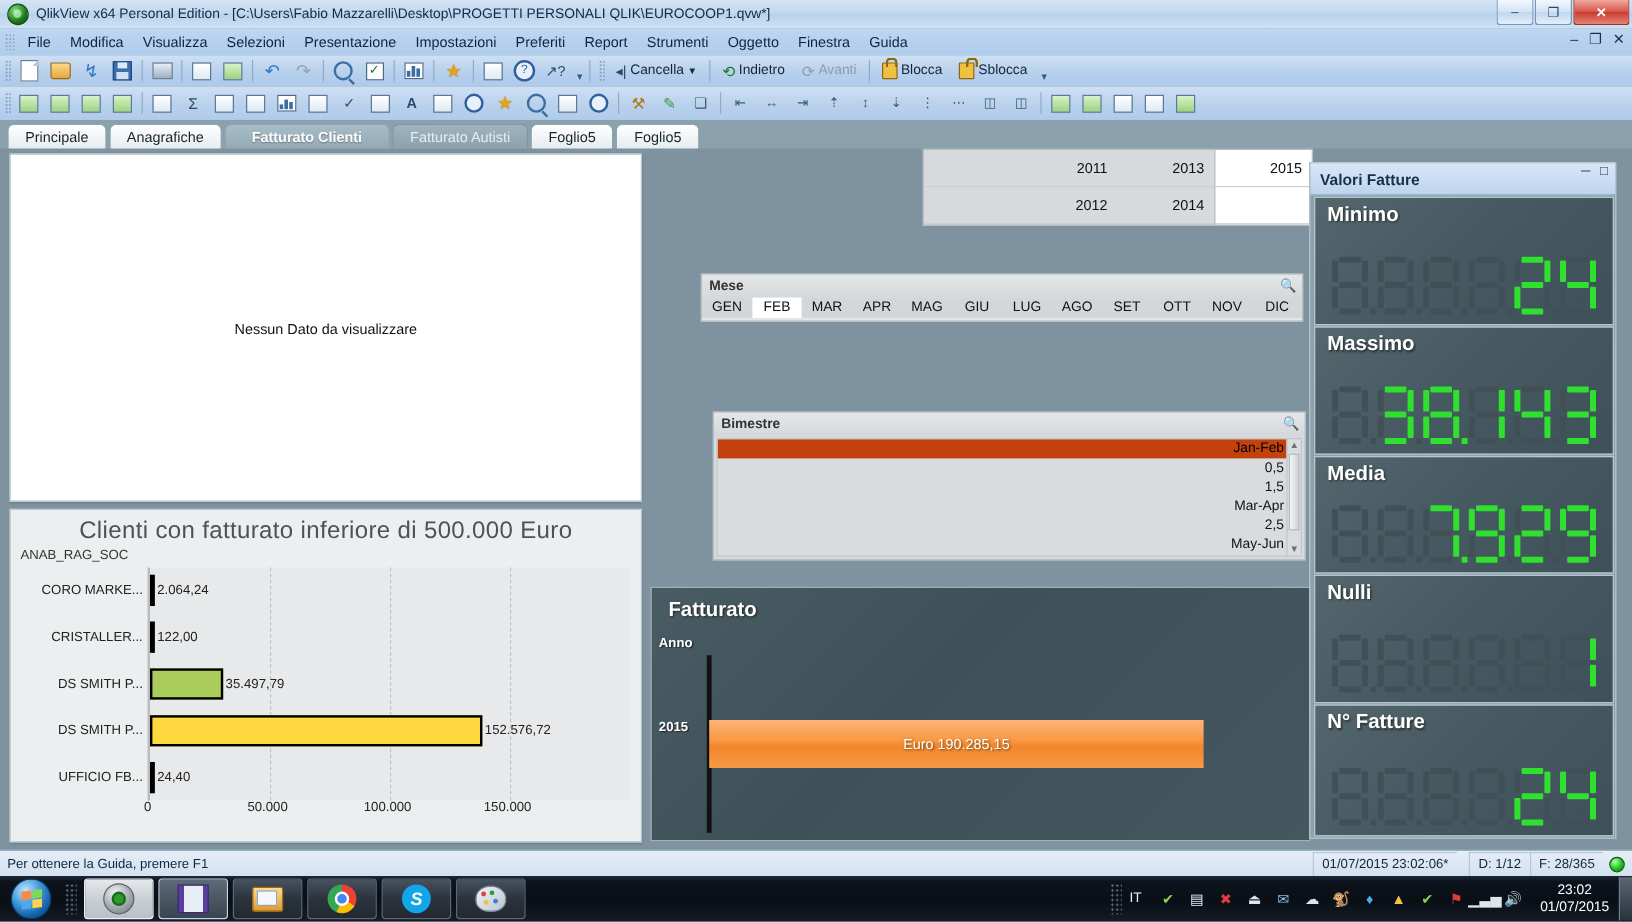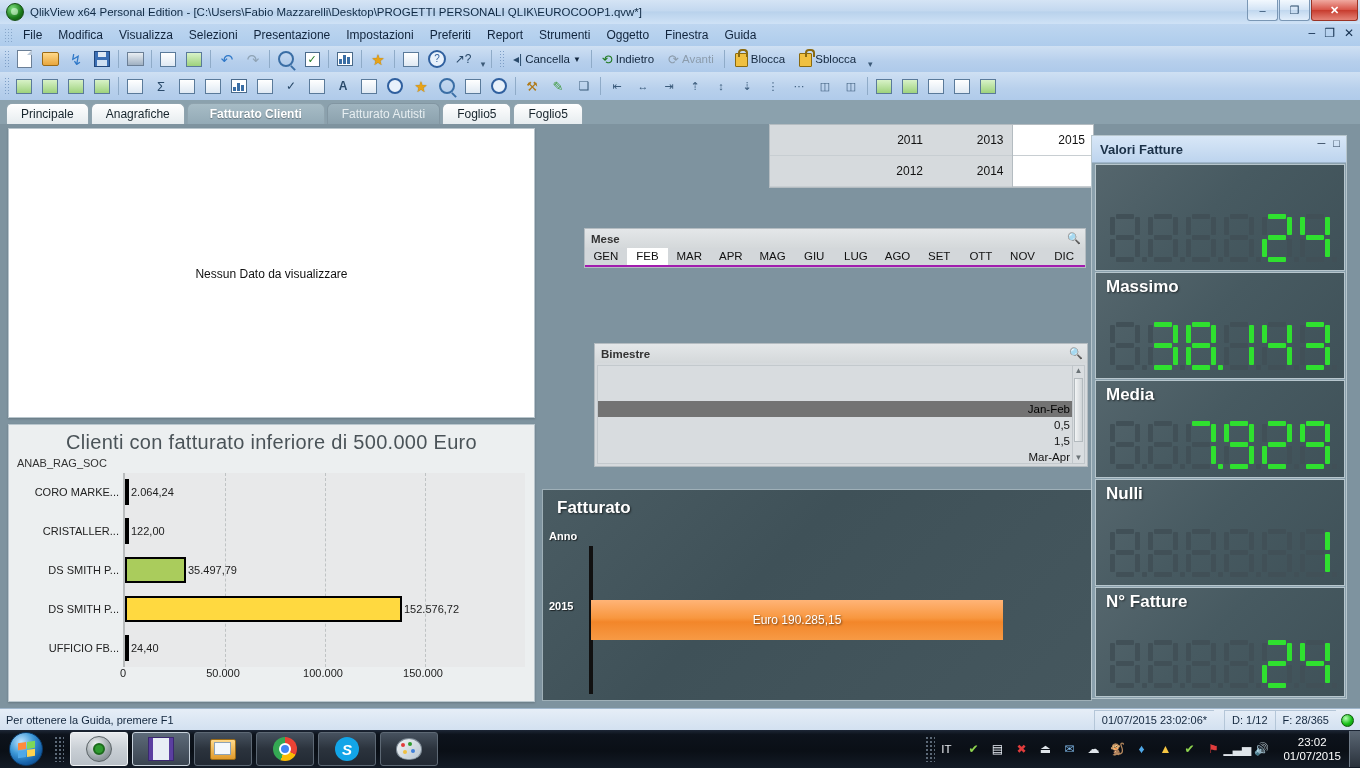--- a/index.html
+++ b/index.html
@@ -170,38 +170,38 @@
     background:#d6dadd;border:1px solid #b4bcc1;display:flex;
   }
   .ycol{flex:1;display:flex;flex-direction:column;}
   .ycell{flex:1;font-size:12px;color:#111;display:flex;align-items:center;justify-content:flex-end;padding-right:8px;border-bottom:1px solid #c8ced2;}
   .ycol.sel .ycell{background:#ffffff;}
   .ycol.sel{border-left:1px solid #b4bcc1;}
 
   
   .mese-pane{
     position:absolute;left:584px;top:104px;width:500px;height:38px;
-    background:#a21caf;border:1px solid #b4bcc1;
+    background:#e5e5e5;border:1px solid #b4bcc1;
   }
   .lb-caption{height:19px;display:flex;align-items:center;justify-content:space-between;
     padding:0 4px 0 6px;font-size:11.5px;font-weight:bold;color:#333;
     background:linear-gradient(to bottom,#e4e7e9,#d4d8da);}
   .lb-search{font-size:11px;color:#555;}
   .mese-row{display:flex;height:17px;background:#d3d7da;}
   .mcell{flex:1;font-size:11.5px;color:#111;text-align:center;line-height:17px;}
   .mcell.sel{background:#ffffff;}
 
   
   .bim-pane{
     position:absolute;left:594px;top:219px;width:492px;height:122px;
     background:#d6dadd;border:1px solid #b4bcc1;
   }
   .bim-body{position:absolute;left:2px;right:2px;top:21px;bottom:2px;background:#d8dcdf;border:1px solid #c3c9cd;overflow:hidden;}
   .bim-row{height:16px;line-height:16px;text-align:right;padding-right:14px;font-size:11.5px;color:#111;}
-  .bim-row.sel{background:#737373;color:#000;margin-top:35px;}
+  .bim-row.sel{background:#c2410c;color:#000;}
   .bim-scroll{position:absolute;right:2px;top:21px;bottom:2px;width:11px;background:#d9dde0;border:1px solid #c0c6ca;}
   .bim-scroll .arw{height:10px;font-size:8px;color:#6a7276;text-align:center;line-height:10px;}
   .bim-thumb{position:absolute;left:1px;right:1px;top:12px;height:62px;background:linear-gradient(to right,#f2f4f5,#cfd4d7);border:1px solid #b3babe;}
 
   
   .fatt-obj{
     position:absolute;left:542px;top:365px;width:548px;height:210px;
     background:linear-gradient(135deg,#4a5c63 0%,#3f5158 40%,#45575e 100%);
     border:1px solid #9fb0b8;
   }
@@ -683,20 +683,21 @@
     <div class="gauge-win">
       <div class="gw-title">
         <span>Valori Fatture</span>
         <span class="gw-btns">
           <span>─</span>
           <span>□</span>
         </span>
       </div>
 
       <div class="gauge" style="top:28px;height:105px;">
+        <div class="g-label">Minimo</div>
         <div class="lcd" style="width: 228px; left: auto; right: 6px;">
             <div class="digit" style="left: 0px;">
               <span class="seg a off"></span>
               <span class="seg b off"></span>
               <span class="seg c off"></span>
               <span class="seg d off"></span>
               <span class="seg e off"></span>
               <span class="seg f off"></span>
               <span class="seg g off"></span>
               <span class="dp" style="left: 32px;"></span>

